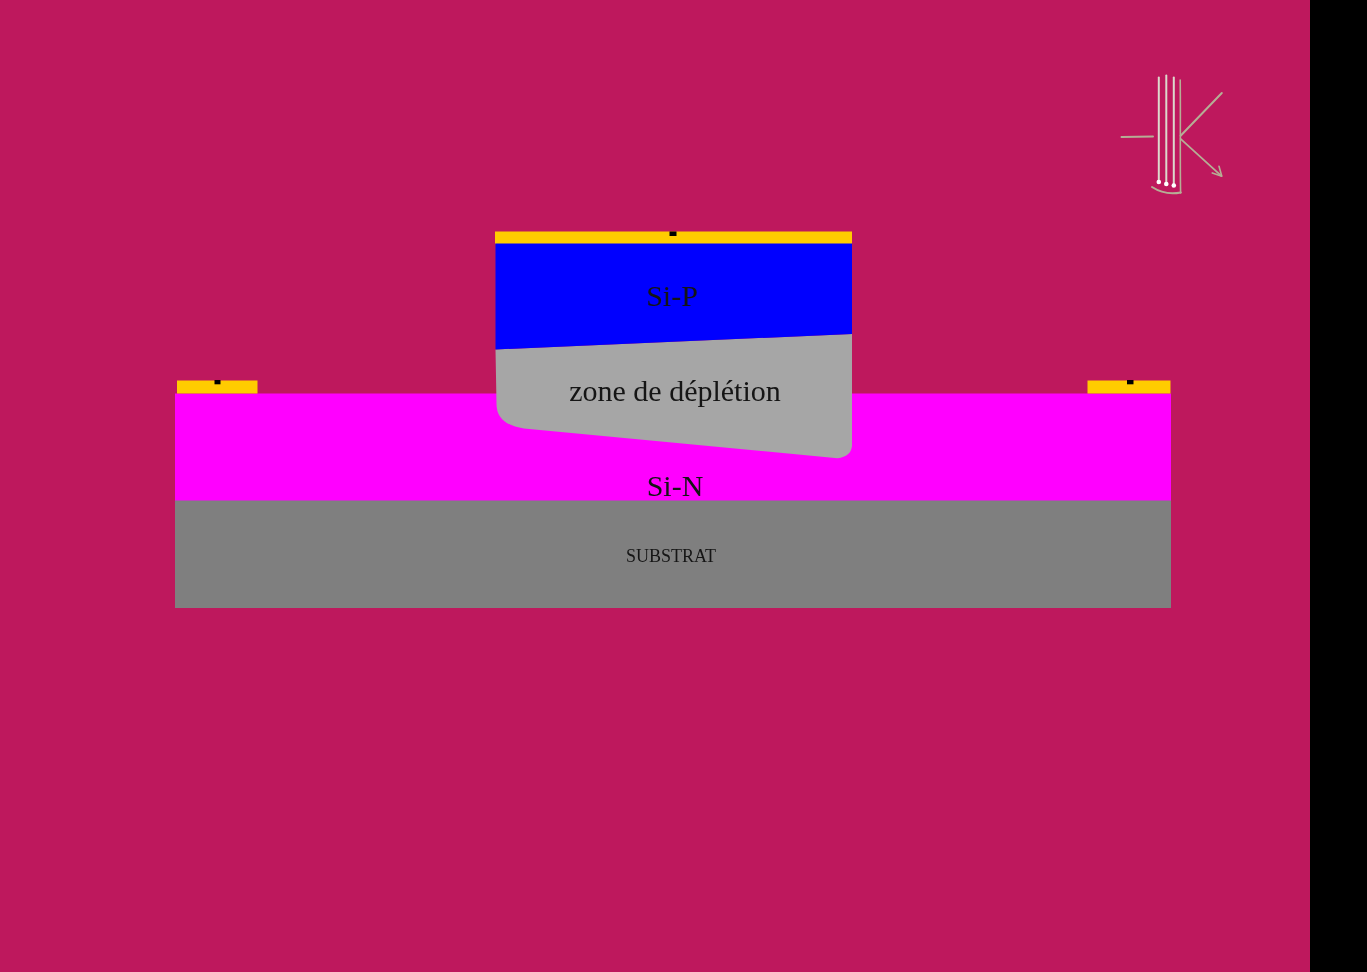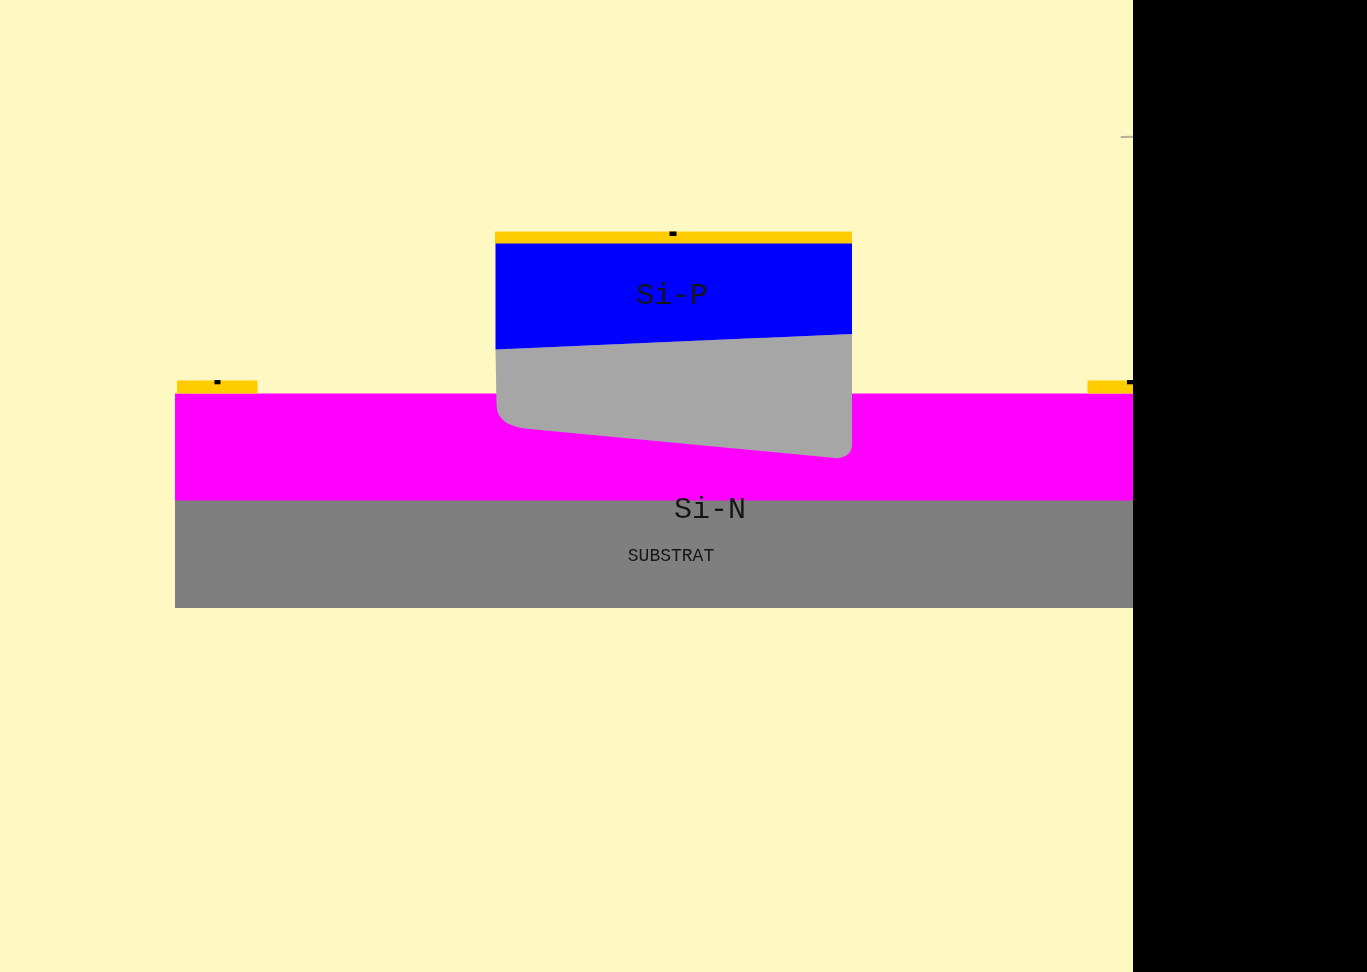--- a/index.html
+++ b/index.html
@@ -1,22 +1,22 @@
 <!DOCTYPE html>
 <html><head>
 <meta charset="utf-8">
 <style>
   html, body { margin: 0; padding: 0; background: #000; }
   .stage {
     position: relative;
-    width: 1133px;
+    width: 1310px;
     height: 972px;
-    background: #fef9c3;
+    background: #be185d;
     overflow: hidden;
-    font-family: Liberation Mono, monospace;
+    font-family: Liberation Serif, serif;
   }
   .stage svg { position: absolute; left: 0; top: 0; }
   .label {
     position: absolute;
     transform: translate(-50%, -50%);
     color: #151515;
     white-space: nowrap;
     line-height: 1;
     user-select: none;
   }
@@ -73,18 +73,19 @@
 
         <path d="M 1180.6,138.8 L 1221.3,175.8" stroke-width="1.8"></path>
 
         <path d="M 1221.8,176.2 L 1212.3,172.9 M 1221.8,176.2 L 1219,166.3" stroke-width="1.6"></path>
       </g>
     </g>
   </svg>
 
   <div class="label label-30" style="left:672px; top:296px;">Si-P</div>
 
+  <div class="label label-30" style="left:675px; top:391px;">zone de déplétion</div>
 
-  <div class="label label-30" style="left:710px; top:486px;margin-top:24px;">Si-N</div>
+  <div class="label label-30" style="left:675px; top:486px;">Si-N</div>
 
   <div class="label label-26" style="left:671px; top:556px;">SUBSTRAT</div>
 
 </div>
 
 </body></html>

